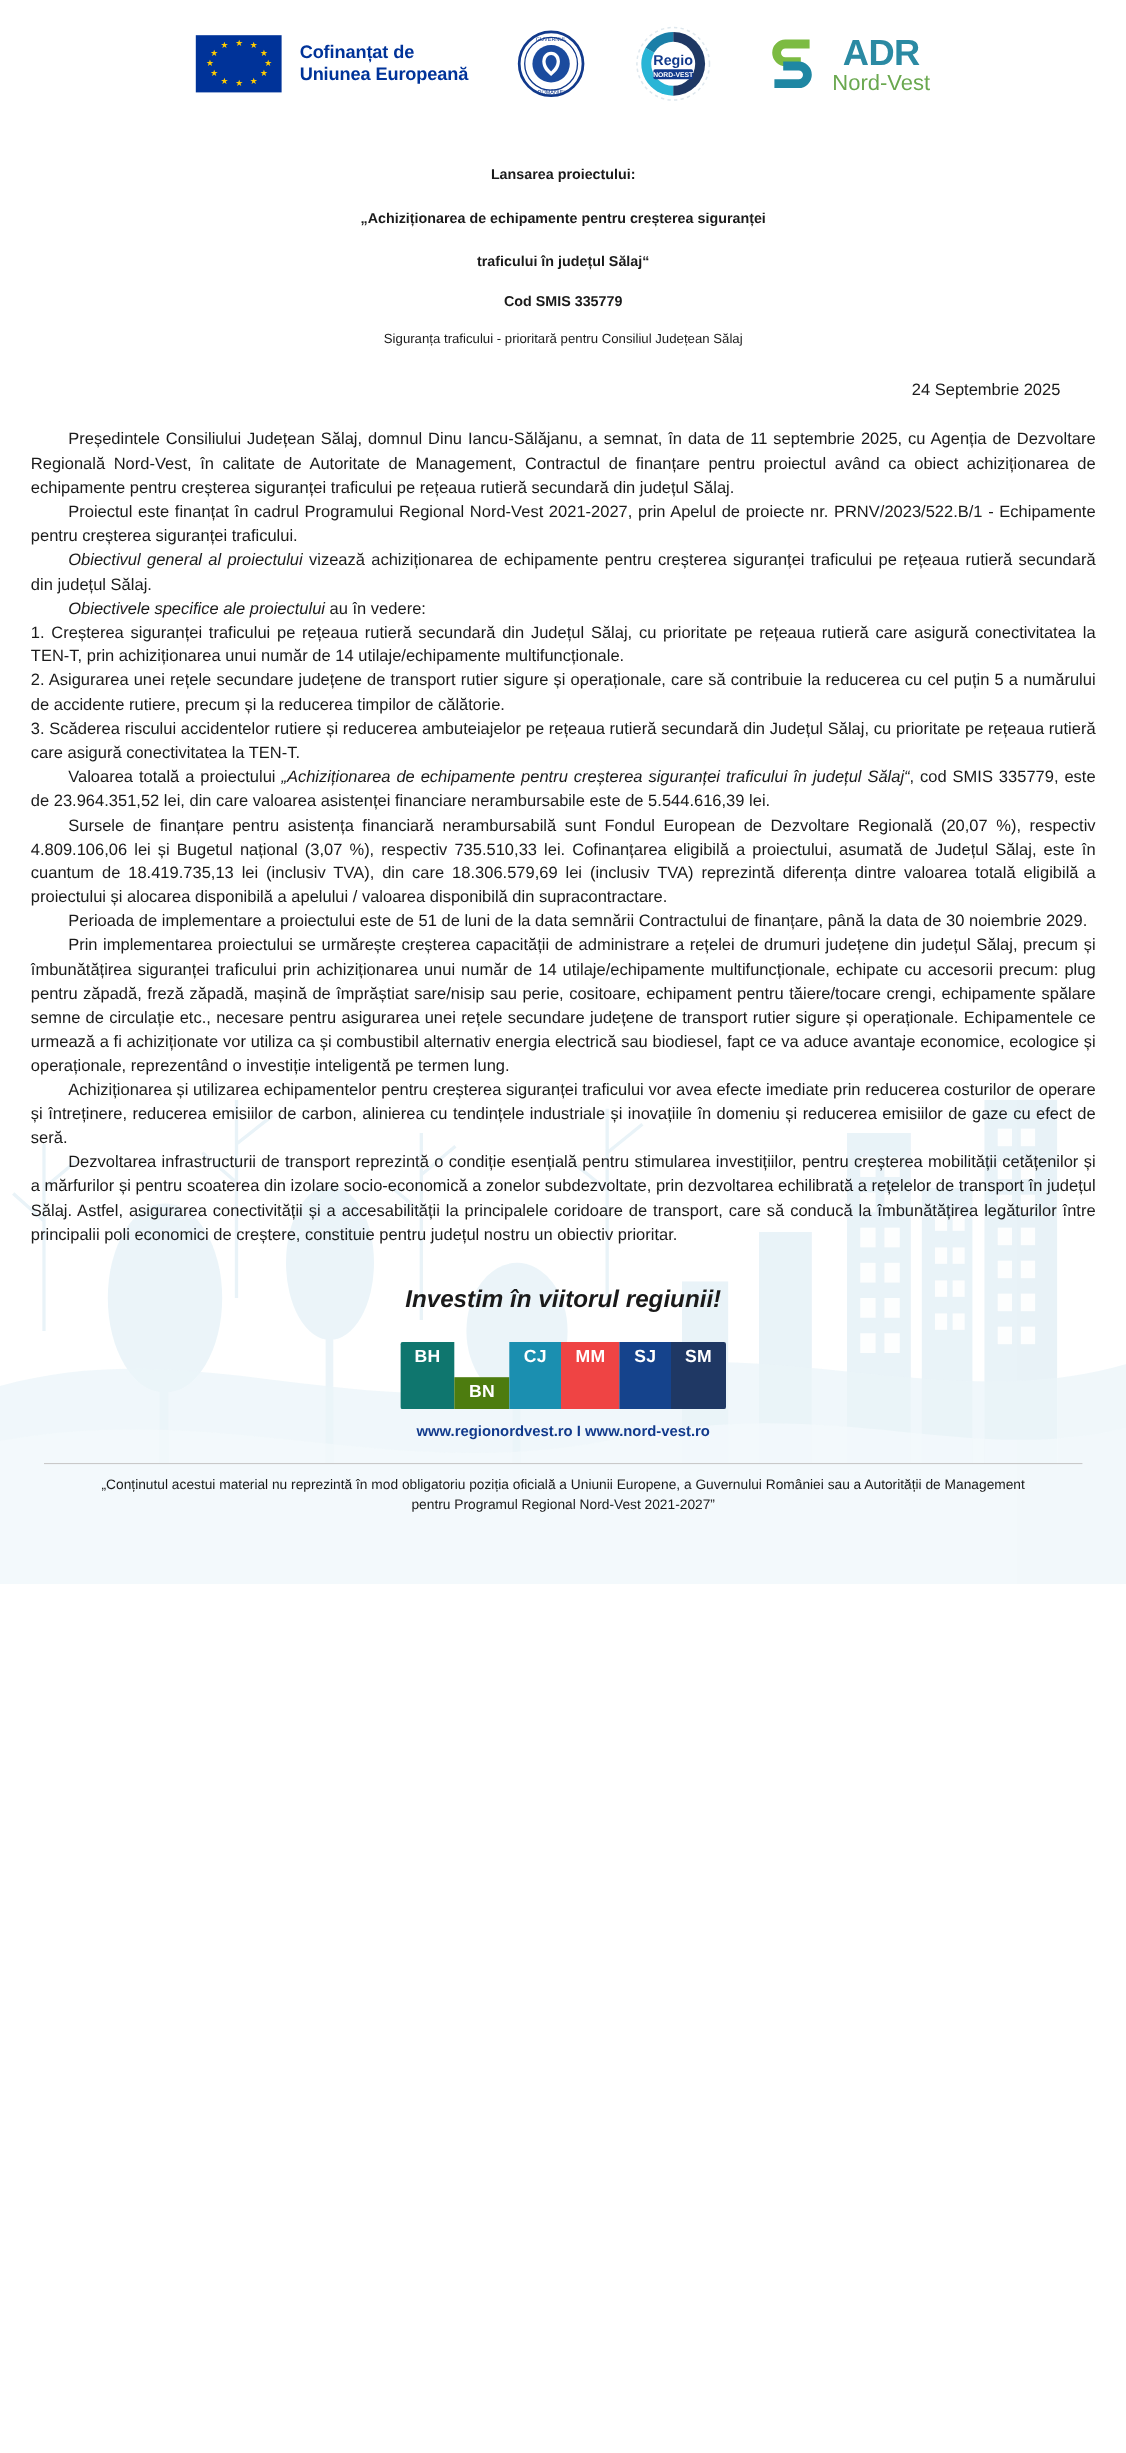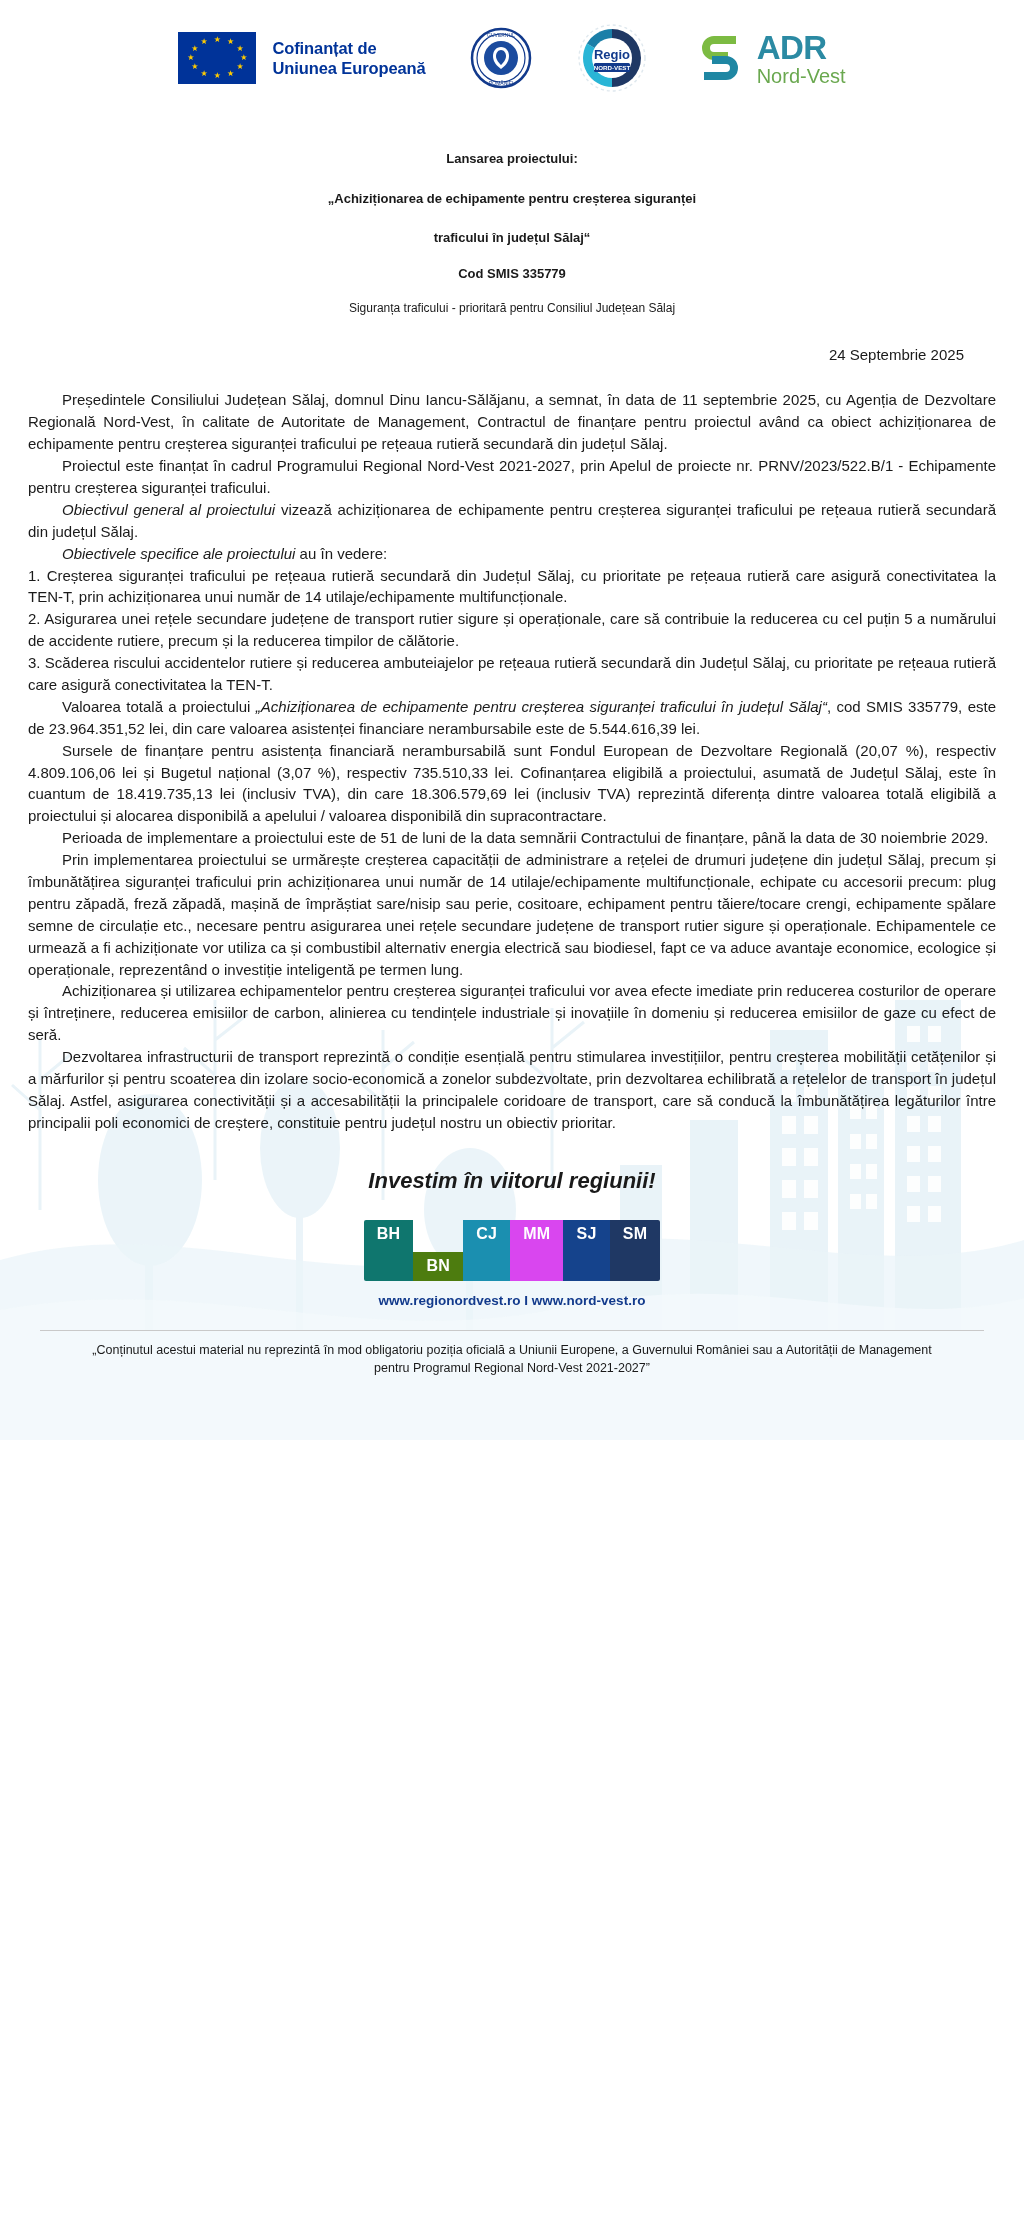--- a/index.html
+++ b/index.html
@@ -75,21 +75,21 @@
   .gov-seal {
     width: 62px; height: 62px; flex: none;
   }
 
   
   .regio-logo { width: 72px; height: 72px; flex: none; }
 
   
   .adr-logo { display: flex; align-items: center; gap: 9px; }
   .adr-mark { width: 56px; height: 52px; flex: none; }
-  .adr-words { line-height: 1.0; }
+  .adr-words { line-height: 1.0; text-align: center; }
   .adr-words .adr-main {
     color: #2b8aa3;
     font-weight: bold;
     font-size: 33px;
     letter-spacing: -0.5px;
     display: block;
   }
   .adr-words .adr-sub {
     color: #6aa84f;
     font-size: 20px;
@@ -369,21 +369,21 @@
     <p class="para indent">Dezvoltarea infrastructurii de transport reprezintă o condiție esențială pentru stimularea investițiilor, pentru creșterea mobilității cetățenilor și a mărfurilor și pentru scoaterea din izolare socio-economică a zonelor subdezvoltate, prin dezvoltarea echilibrată a rețelelor de transport în județul Sălaj. Astfel, asigurarea conectivității și a accesabilității la principalele coridoare de transport, care să conducă la îmbunătățirea legăturilor între principalii poli economici de creștere, constituie pentru județul nostru un obiectiv prioritar.</p>
   </div>
 
   <div class="slogan">Investim în viitorul regiunii!</div>
 
   <div class="footer">
     <div class="county-bar" id="county-bar">
         <span style="background: #0f766e;">BH</span>
         <span style="background: #4d7c0f; margin-top: 32px;">BN</span>
         <span style="background: rgb(27, 143, 176);">CJ</span>
-        <span style="background: #d946ef;">MM</span>
+        <span style="background: #ef4444;">MM</span>
         <span style="background: rgb(21, 67, 140);">SJ</span>
         <span style="background: rgb(31, 56, 100);">SM</span>
       </div>
     <p class="sites">www.regionordvest.ro  I  www.nord-vest.ro</p>
     <hr class="divider">
     <p class="disclaimer">„Conținutul acestui material nu reprezintă în mod obligatoriu poziția oficială a Uniunii Europene, a Guvernului României sau a Autorității de Management pentru Programul Regional Nord-Vest 2021-2027”</p>
   </div>
 
 </div>
 

